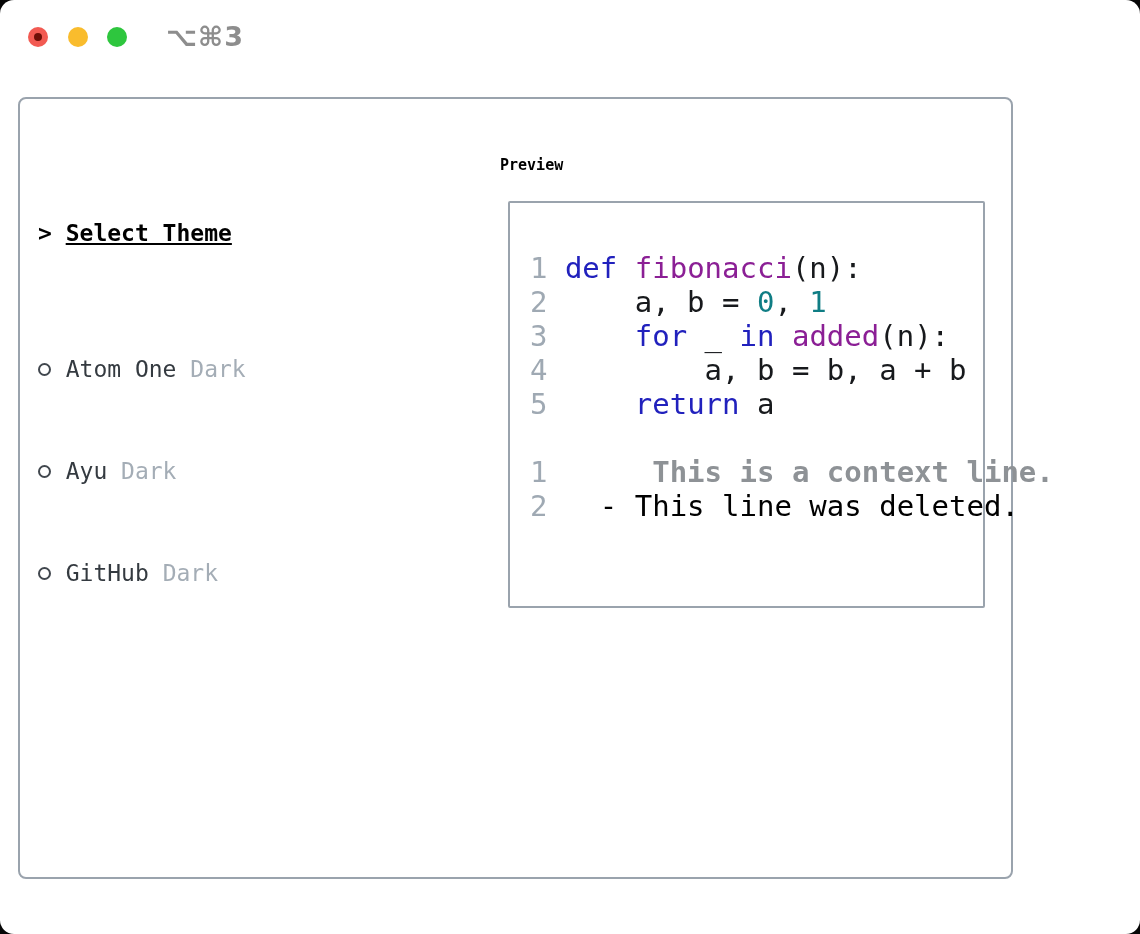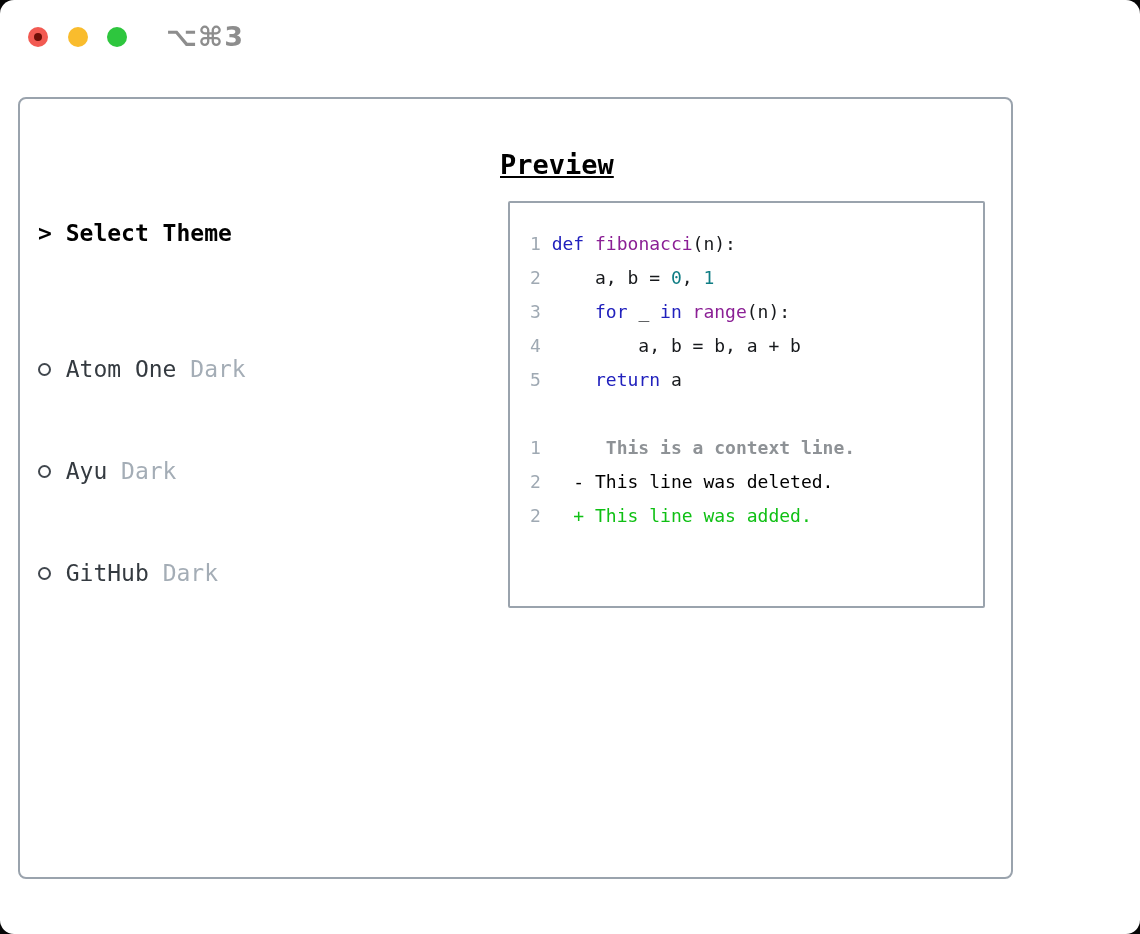--- a/index.html
+++ b/index.html
@@ -22,31 +22,31 @@
   
   .panel{
     position:absolute;left:18px;top:97px;width:995px;height:782px;
     border:2px solid #9aa3ad;border-radius:8px;background:#fff;box-sizing:border-box;
   }
   
   .leftcol{position:absolute;left:18px;top:49px;font-size:23px;line-height:34px;white-space:pre;}
   .row{height:34px;}
   .bul{display:inline-block;width:2ch;}
   .cursor{font-weight:bold;color:#000;}
-  .hdr{font-weight:bold;color:#000;}
+  .hdr{font-weight:bold;color:#000;text-decoration:underline;}
   .circ{display:inline-block;width:9px;height:9px;border:2px solid #41474e;border-radius:50%;position:relative;top:-1px;}
   .tname{color:#343a40;}
   .tvar{color:#a4adb6;margin-left:1ch;}
   
-  .previewtitle{position:absolute;left:480px;top:49px;font-size:27px;line-height:34px;font-weight:bold;color:#000;text-decoration:underline;}
+  .previewtitle{position:absolute;left:480px;top:49px;font-size:15px;line-height:34px;font-weight:bold;color:#000;}
   .pbox{
     position:absolute;left:488px;top:102px;width:477px;height:407px;
     border:2px solid #9aa3ad;border-radius:2px;box-sizing:border-box;background:#fff;
   }
-  .codepre{padding:24px 0 0 20px;font-size:18px;line-height:34px;}
+  .codepre{padding:48px 0 0 20px;font-size:29px;line-height:34px;}
   .cl{height:34px;white-space:pre;}
   .ln{display:inline-block;width:2ch;color:#9fa9b3;}
   .pln{color:#17191c;}
   .kw{color:#2121bd;}
   .nm{color:#8b1f95;}
   .lit{color:#0f7d84;}
   .ctx{color:#8e9296;font-weight:bold;}
   .del{color:#000000;}
   .add{color:#0fc014;}
 </style>
@@ -90,24 +90,23 @@
       
       
     </div>
 
     <div class="previewtitle">Preview</div>
 
     <div class="pbox">
       <div class="codepre">
         <div class="cl"><span class="ln">1</span><span class="kw">def </span><span class="nm">fibonacci</span><span class="pln">(n):</span></div>
         <div class="cl"><span class="ln">2</span><span class="pln">    a, b = </span><span class="lit">0</span><span class="pln">, </span><span class="lit">1</span></div>
-        <div class="cl"><span class="ln">3</span><span class="pln">    </span><span class="kw">for</span><span class="pln"> _ </span><span class="kw">in</span><span class="pln"> </span><span class="nm">range</span><span class="pln">(n):</span></div>
+        <div class="cl"><span class="ln">3</span><span class="pln">    </span><span class="kw">for</span><span class="pln"> _ </span><span class="kw">in</span><span class="pln"> </span><span class="nm">added</span><span class="pln">(n):</span></div>
         <div class="cl"><span class="ln">4</span><span class="pln">        a, b = b, a + b</span></div>
         <div class="cl"><span class="ln">5</span><span class="pln">    </span><span class="kw">return</span><span class="pln"> a</span></div>
         <div class="cl blank"></div>
         <div class="cl"><span class="ln">1</span><span class="ctx">     This is a context line.</span></div>
         <div class="cl"><span class="ln">2</span><span class="del">  - This line was deleted.</span></div>
-        <div class="cl"><span class="ln">2</span><span class="add">  + This line was added.</span></div>
       </div>
     </div>
 
   </div>
 </div>
 
 </body></html>

